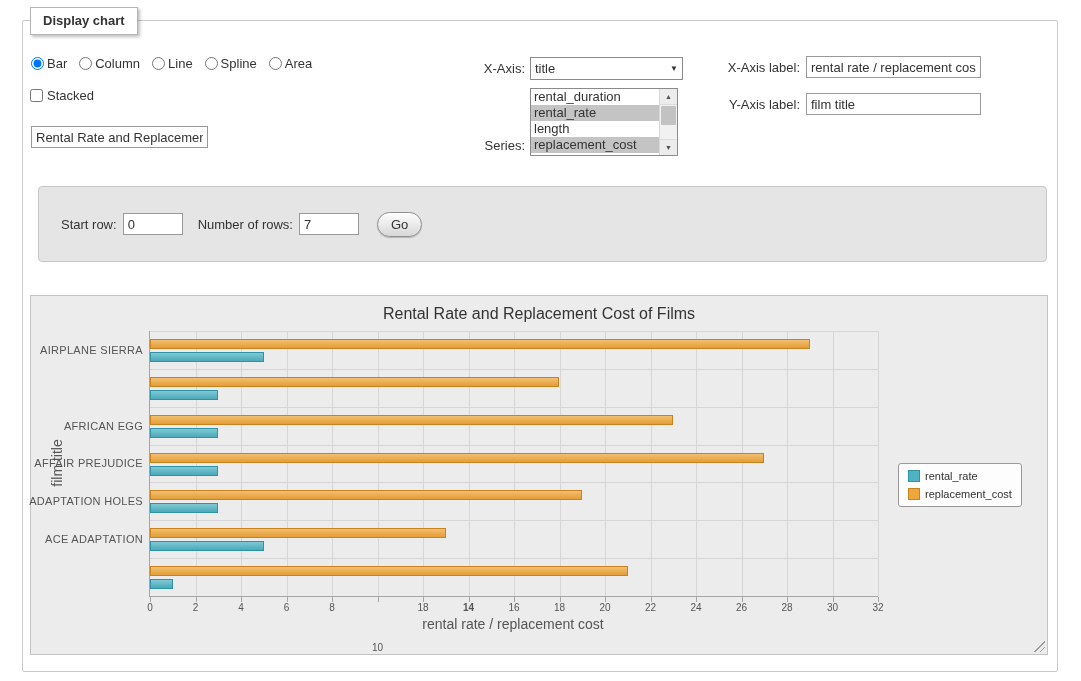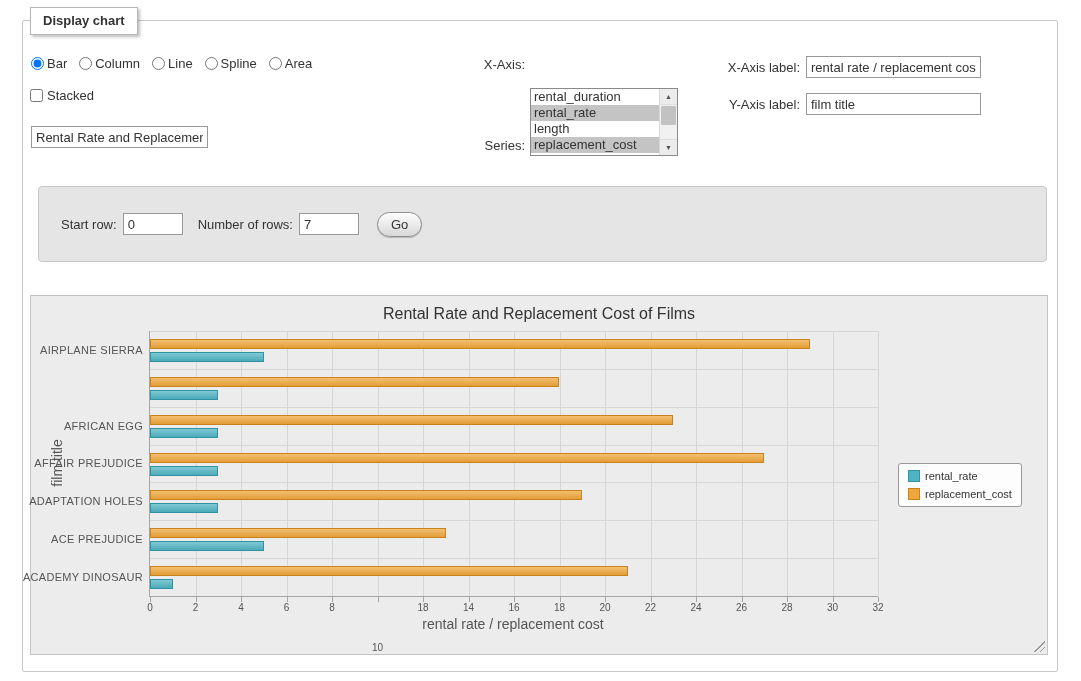--- a/index.html
+++ b/index.html
@@ -118,20 +118,24 @@
 
 <label class="stacked-row">
   <input type="checkbox" style="">
   <span>Stacked</span>
 </label>
 
 <input class="text-input title-input" value="Rental Rate and Replacement Cost of Films" style="">
 
 <div class="field-row xaxis-row">
   <span class="field-label">X-Axis:</span>
+  <div class="select-box">
+    <span class="select-value">title</span>
+    <span class="select-arrow">▼</span>
+  </div>
 </div>
 
 <div class="field-row series-row">
   <span class="field-label">Series:</span>
   <div class="listbox">
     <div id="series-options">
         <div class="list-option">rental_duration</div>
         <div class="list-option selected">rental_rate</div>
         <div class="list-option">length</div>
         <div class="list-option selected">replacement_cost</div>
@@ -163,22 +167,21 @@
 </div>
 
 <div class="chart-panel">
   <div class="chart-title">Rental Rate and Replacement Cost of Films</div>
   <div class="y-axis-title">film title</div>
   <div class="cat-labels" id="cat-labels">
       <div class="cat-label" style="top: 0px; height: 37.8571px;">AIRPLANE SIERRA</div>
       <div class="cat-label" style="top: 113.571px; height: 37.8571px;">AFFAIR PREJUDICE</div>
       <div class="cat-label" style="top: 75.7143px; height: 37.8571px;">AFRICAN EGG</div>
       <div class="cat-label" style="top: 151.429px; height: 37.8571px;">ADAPTATION HOLES</div>
-      <div class="cat-label" style="top: 189.286px; height: 37.8571px;">ACE PREJUDICE</div>
-      <div class="cat-label" style="top: 227.143px; height: 37.8571px;">ACADEMY DINOSAUR</div>
+      <div class="cat-label" style="top: 189.286px; height: 37.8571px;">ACE ADAPTATION</div>
     </div>
   <div class="plot" id="plot">
       <div class="tick-mark" style="left: 0%;"></div>
       <div class="tick-label" style="left: 0%;">0</div>
       <div class="grid-v" style="left: 6.25%;"></div>
       <div class="tick-mark" style="left: 6.25%;"></div>
       <div class="tick-label" style="left: 6.25%;">2</div>
       <div class="grid-v" style="left: 12.5%;"></div>
       <div class="tick-mark" style="left: 12.5%;"></div>
       <div class="tick-label" style="left: 12.5%;">4</div>
@@ -189,21 +192,21 @@
       <div class="tick-mark" style="left: 25%;"></div>
       <div class="tick-label" style="left: 25%;">8</div>
       <div class="grid-v" style="left: 31.25%;"></div>
       <div class="tick-mark" style="left: 31.25%;"></div>
       <div class="tick-label" style="left: 31.25%; margin-top: 40px;">10</div>
       <div class="grid-v" style="left: 37.5%;"></div>
       <div class="tick-mark" style="left: 37.5%;"></div>
       <div class="tick-label" style="left: 37.5%;">18</div>
       <div class="grid-v" style="left: 43.75%;"></div>
       <div class="tick-mark" style="left: 43.75%;"></div>
-      <div class="tick-label" style="left: 43.75%;">14</div>
+      <div class="tick-label" style="left: 43.75%; font-weight: bold;">14</div>
       <div class="grid-v" style="left: 50%;"></div>
       <div class="tick-mark" style="left: 50%;"></div>
       <div class="tick-label" style="left: 50%;">16</div>
       <div class="grid-v" style="left: 56.25%;"></div>
       <div class="tick-mark" style="left: 56.25%;"></div>
       <div class="tick-label" style="left: 56.25%;">18</div>
       <div class="grid-v" style="left: 62.5%;"></div>
       <div class="tick-mark" style="left: 62.5%;"></div>
       <div class="tick-label" style="left: 62.5%;">20</div>
       <div class="grid-v" style="left: 68.75%;"></div>

